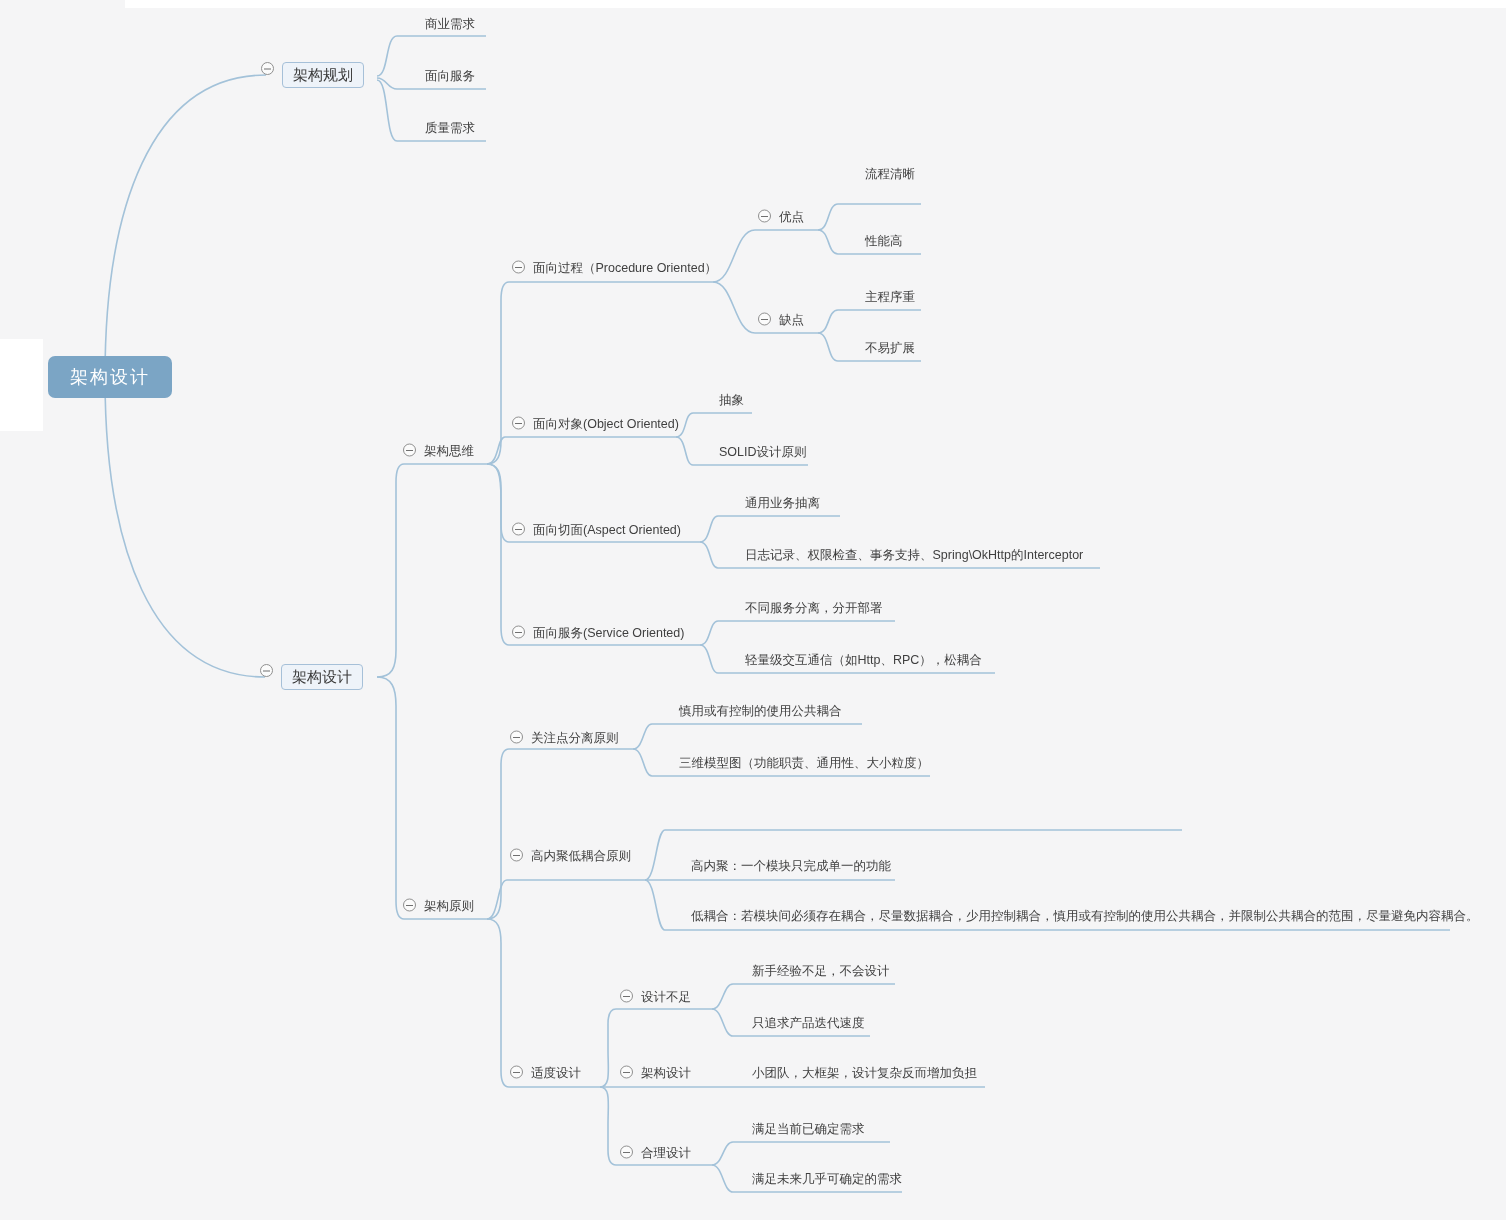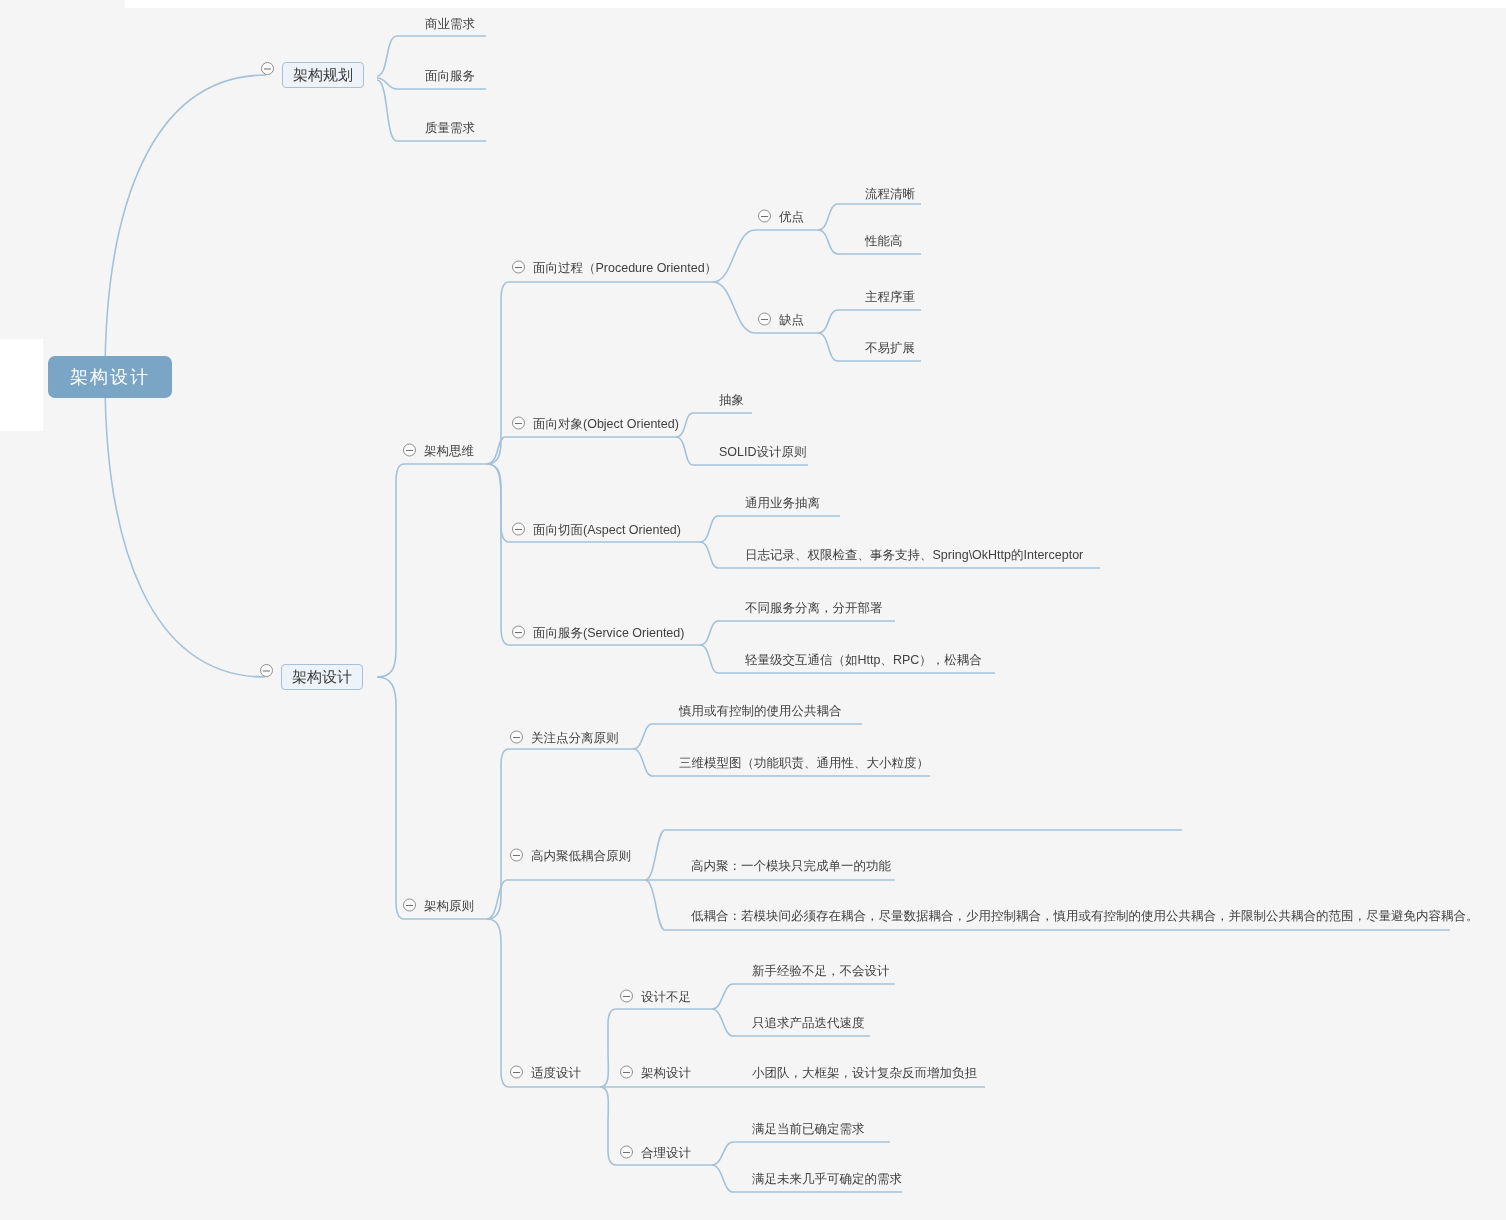--- a/index.html
+++ b/index.html
@@ -151,21 +151,21 @@
   </div>
 
   <div class="node" style="left:758px;top:217px">
     <span class="micon"></span>
     <span>优点</span>
   </div>
   <div class="node" style="left:758px;top:320px">
     <span class="micon"></span>
     <span>缺点</span>
   </div>
-  <div class="node" style="left:865px;top:194px">
+  <div class="node" style="left:865px;top:174px">
     <span>流程清晰</span>
   </div>
   <div class="node" style="left:865px;top:241px">
     <span>性能高</span>
   </div>
   <div class="node" style="left:865px;top:297px">
     <span>主程序重</span>
   </div>
   <div class="node" style="left:865px;top:348px">
     <span>不易扩展</span>

